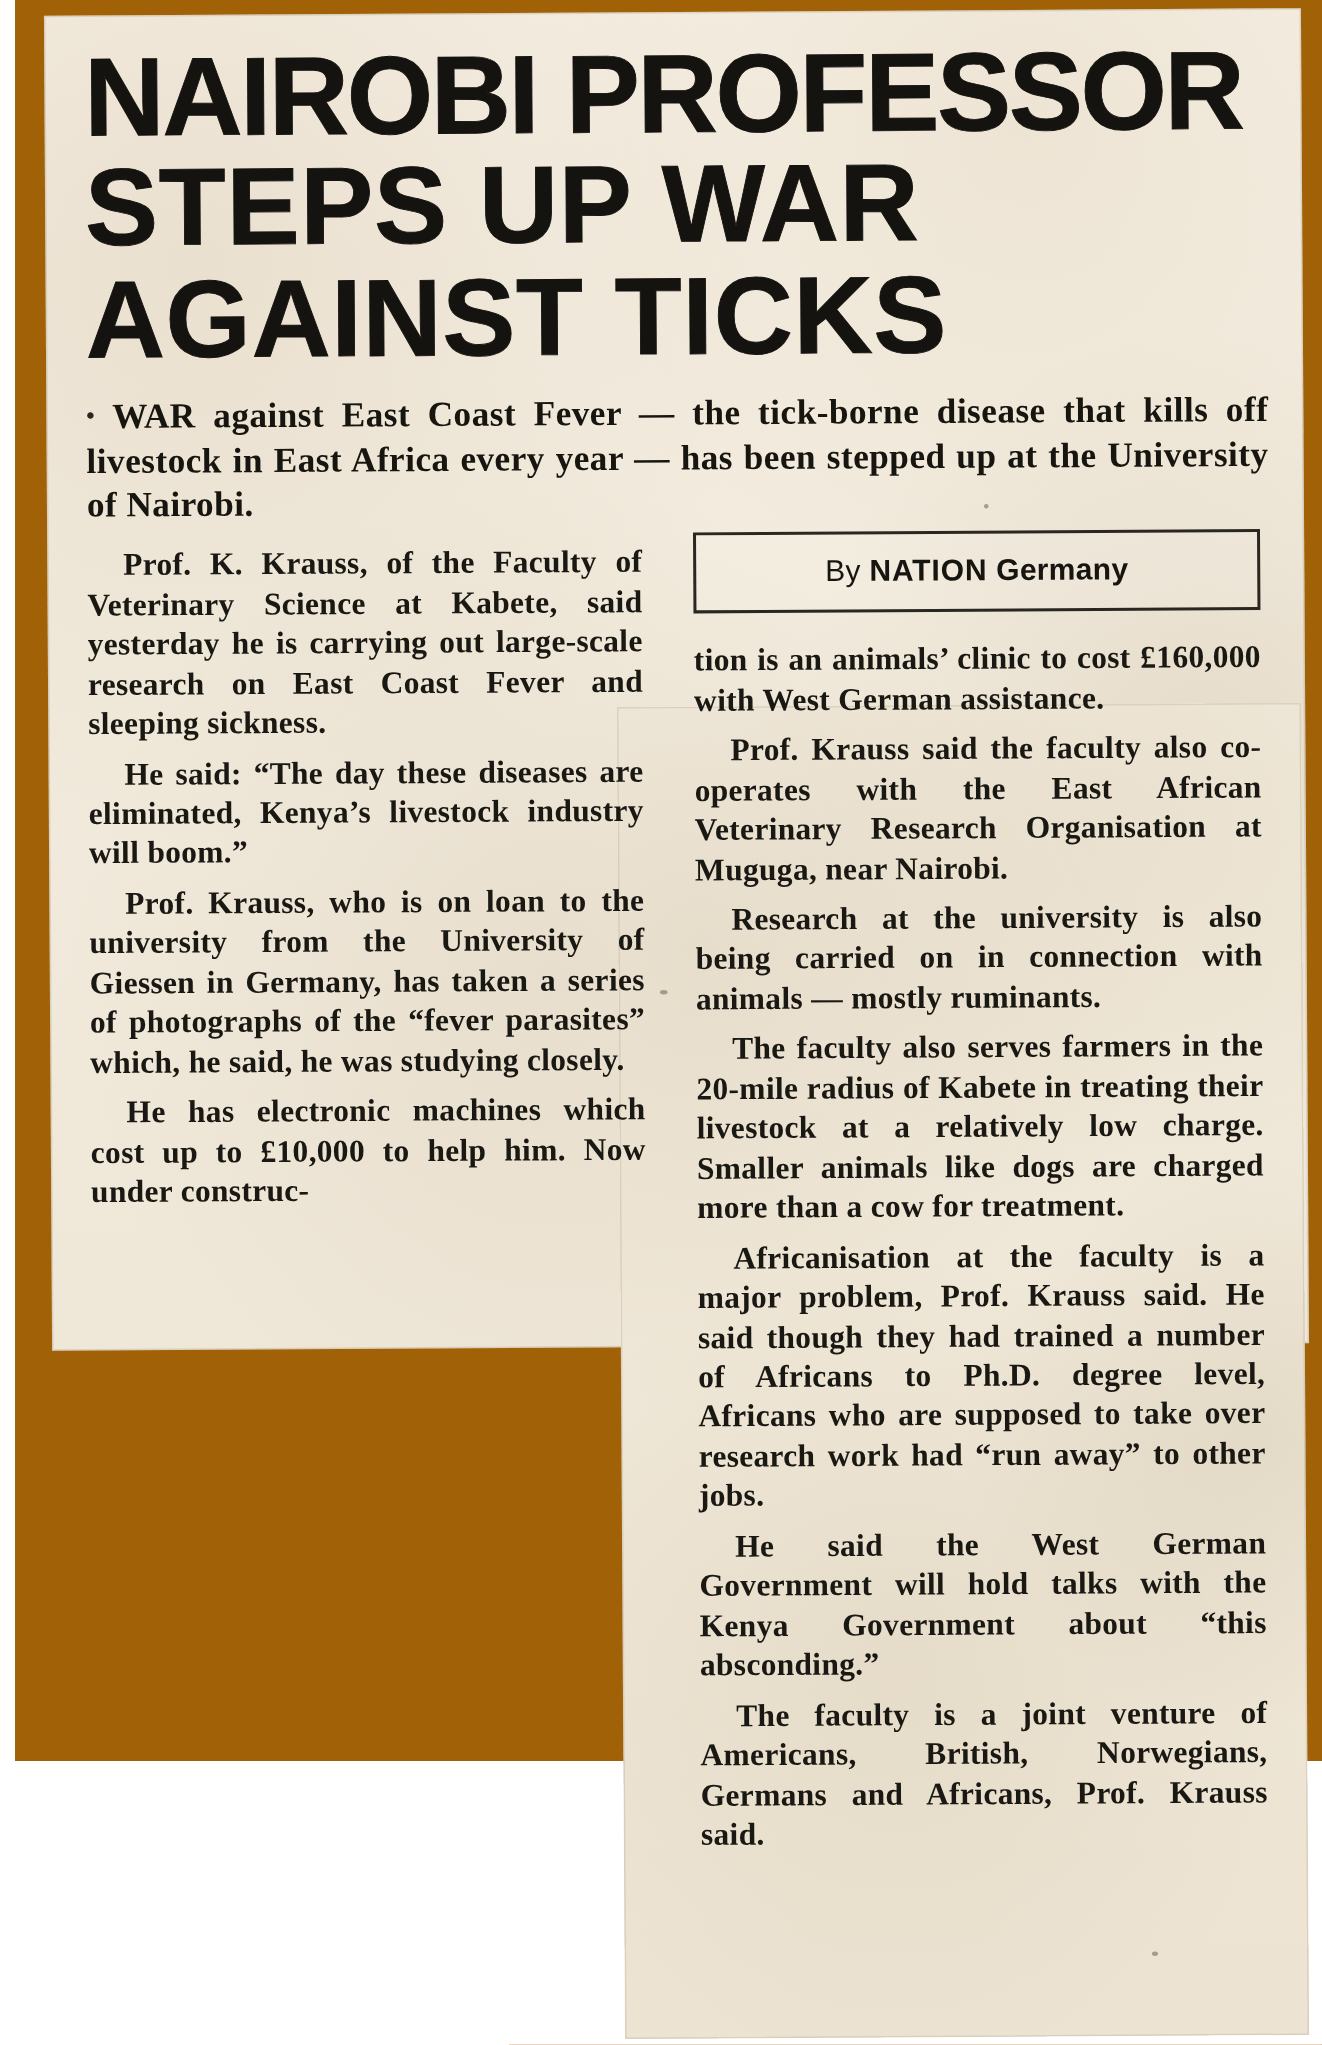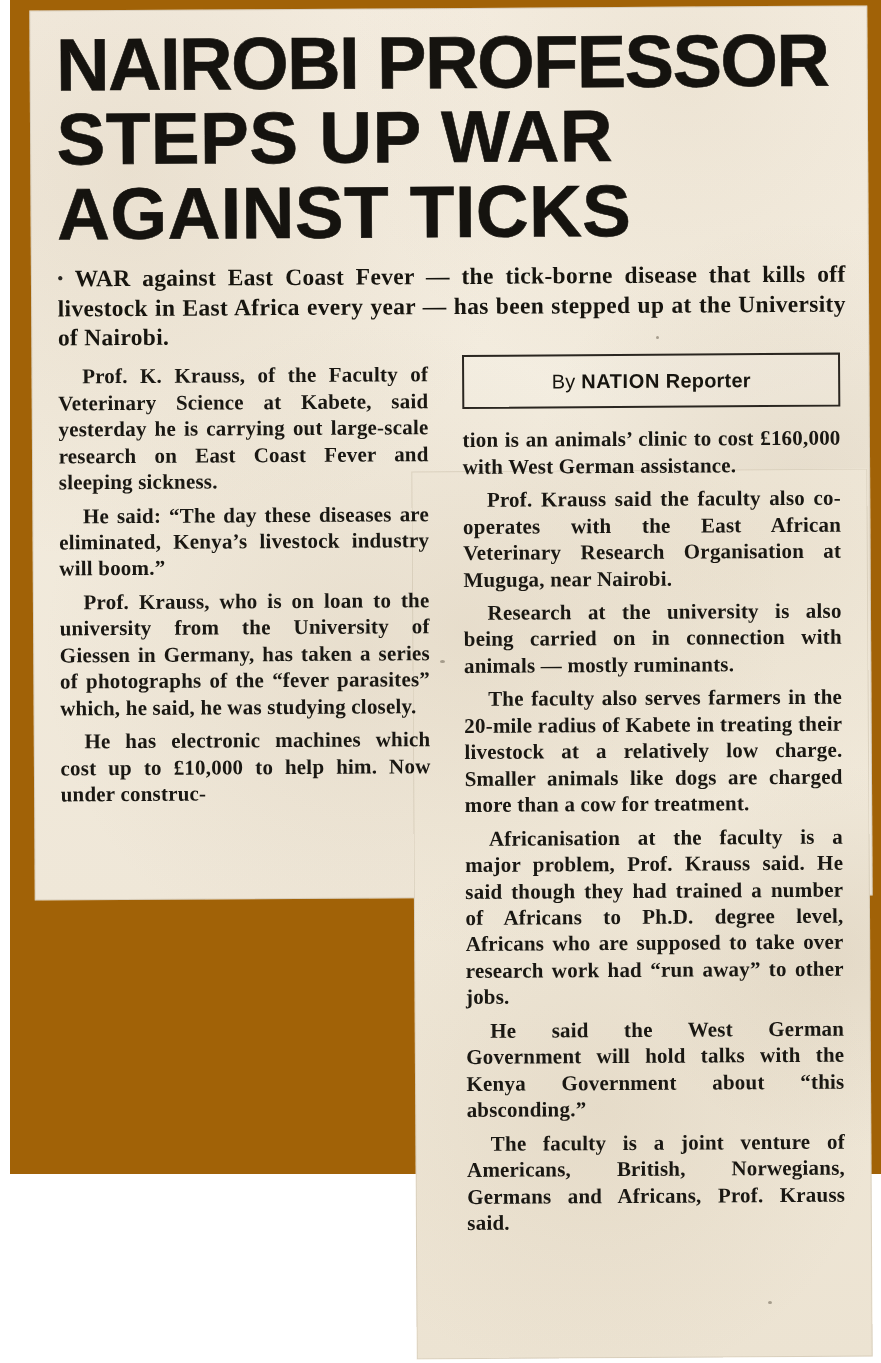--- a/index.html
+++ b/index.html
@@ -202,21 +202,21 @@
       <span class="bullet">•</span>
       <span>WAR against East Coast Fever — the tick-borne disease that kills off livestock in East Africa every year — has been stepped up at the University of Nairobi.</span>
     </p>
 
     <div class="cols">
 
       <div class="byline-box">
         <div class="byline-inner">
           <span class="by">By</span>
           <span class="nation">NATION</span>
-          <span class="rep">Reporter</span>
+          <span class="rep">Germany</span>
         </div>
       </div>
 
       <div class="col col-left">
         <p>Prof. K. Krauss, of the Faculty of Veterinary Science at Kabete, said yesterday he is carrying out large-scale research on East Coast Fever and sleeping sickness.</p>
         <p>He said: “The day these diseases are eliminated, Kenya’s livestock industry will boom.”</p>
         <p>Prof. Krauss, who is on loan to the university from the University of Giessen in Germany, has taken a series of photographs of the “fever parasites” which, he said, he was studying closely.</p>
         <p>He has electronic machines which cost up to £10,000 to help him. Now under construc-</p>
       </div>
 

